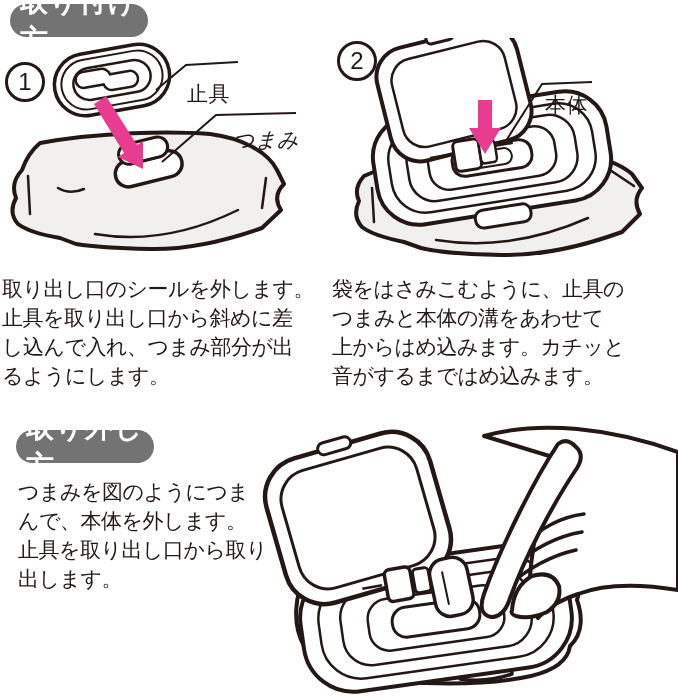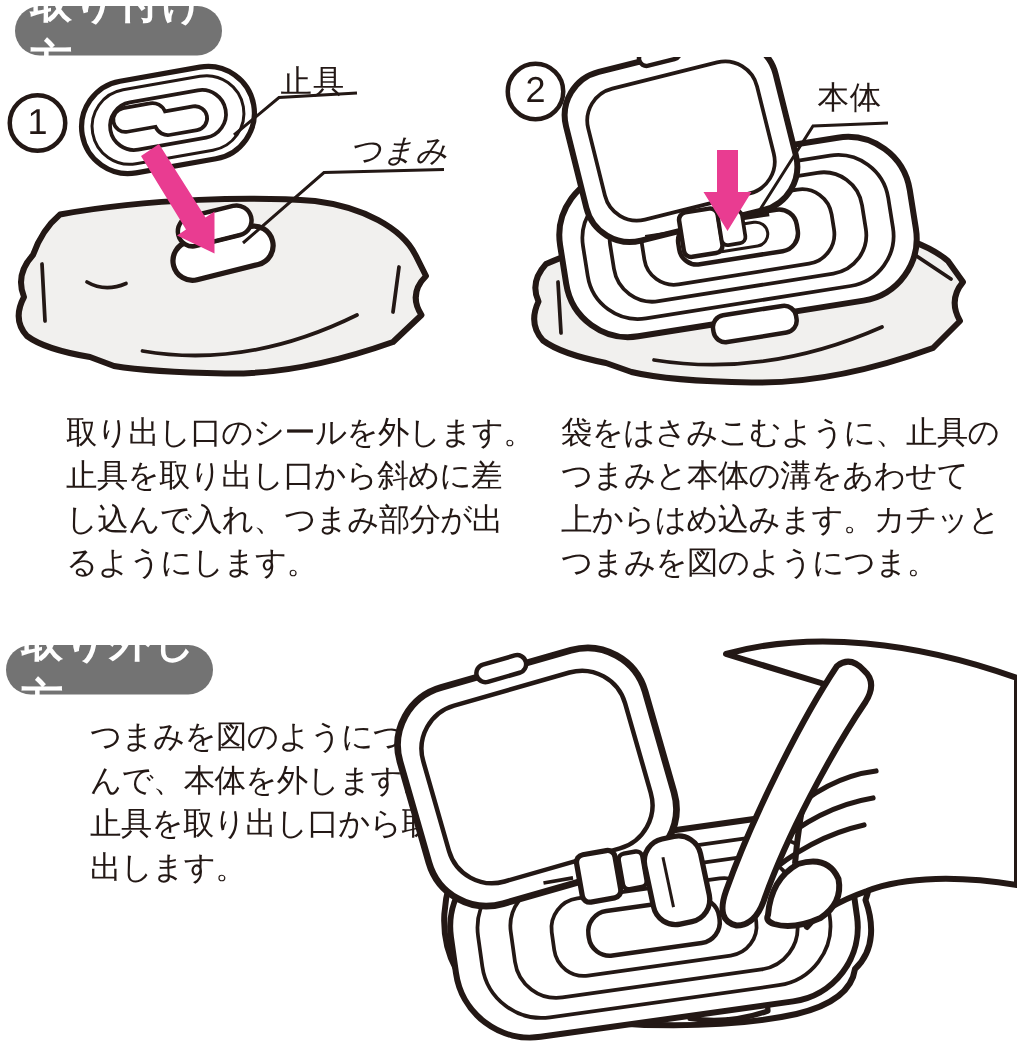--- a/index.html
+++ b/index.html
@@ -5,23 +5,23 @@
   html,body{margin:0;padding:0;background:#fff;}
   body{width:678px;height:700px;position:relative;overflow:hidden;
        font-family:"Liberation Sans","DejaVu Sans",sans-serif;color:#231815;}
   .abs{position:absolute;}
   .badge{background:#737373;color:#fff;border-radius:17px;height:33px;
          display:flex;align-items:center;justify-content:center;
          font-size:28px;font-weight:700;letter-spacing:1px;padding:0 10px;}
   .circle-num{width:40px;height:40px;border:3px solid #231815;border-radius:50%;
               display:flex;align-items:center;justify-content:center;
               font-size:24px;font-weight:400;background:#fff;box-sizing:border-box;}
-  .callout{font-size:21px;font-weight:500;letter-spacing:0.5px;white-space:nowrap;}
+  .callout{font-size:21px;font-weight:500;letter-spacing:0.5px;white-space:nowrap;margin-top:40px;}
   .para{font-size:21px;line-height:29px;letter-spacing:-0.5px;
-        white-space:pre-line;font-weight:500;margin-left:42px;}
+        white-space:pre-line;font-weight:500;}
   svg{display:block;}
 </style>
 </head>
 <body>
 
 <div class="abs badge" style="left:10px;top:4px;width:118px;">取り付け方</div>
 
 <div class="abs circle-num" style="left:5px;top:62px;">1</div>
 
 <div class="abs circle-num" style="left:337px;top:41px;">2</div>
@@ -99,23 +99,23 @@
 <div class="abs callout" style="left:233px;top:86px;font-style:italic;">つまみ</div>
 <div class="abs callout" style="left:545px;top:51px;text-align:center;">本体</div>
 
 <div class="abs para" style="left:2px;top:274px;width:320px;">取り出し口のシールを外します。
 止具を取り出し口から斜めに差
 し込んで入れ、つまみ部分が出
 るようにします。</div>
 <div class="abs para" style="left:332px;top:274px;width:336px;">袋をはさみこむように、止具の
 つまみと本体の溝をあわせて
 上からはめ込みます。カチッと
-つまみを図のようにつま。</div>
+音がするまではめ込みます。</div>
 
-<div class="abs badge" style="left:4px;top:430px;width:118px;font-family:Liberation Mono, monospace;">取り外し方</div>
+<div class="abs badge" style="left:16px;top:430px;width:118px;font-family:Liberation Mono, monospace;">取り外し方</div>
 
 <div class="abs para" style="left:18px;top:477px;width:270px;">つまみを図のようにつま
 んで、本体を外します。
 止具を取り出し口から取り
 出します。</div>
 
 <svg class="abs" style="left:246px;top:418px;" width="432" height="282" viewBox="0 0 432 282">
 
   <g>
     <path d="M62,150 C48,178 46,206 58,228 C62,248 85,254 110,258 C170,268 240,268 285,258

